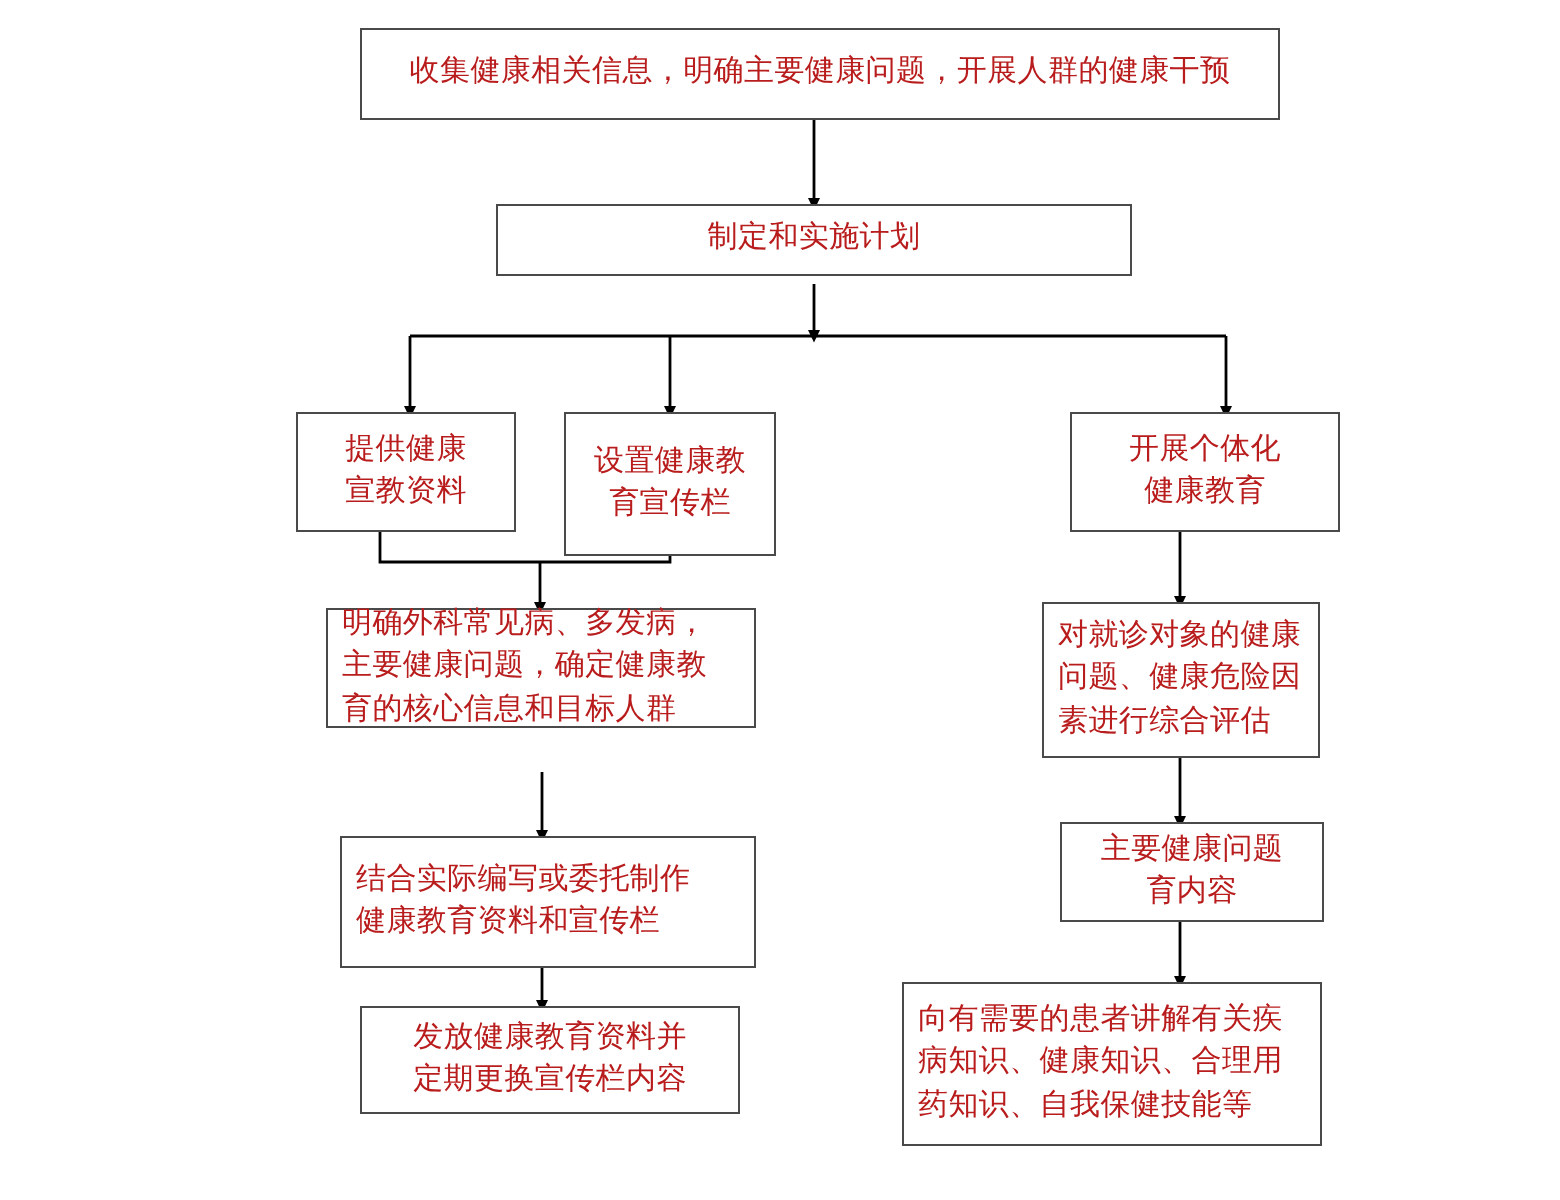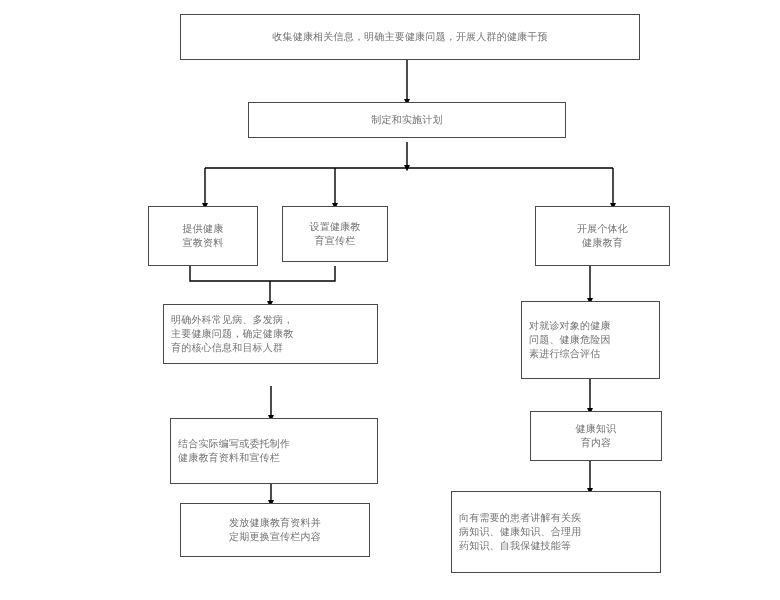--- a/index.html
+++ b/index.html
@@ -30,22 +30,22 @@
     position: absolute;
     box-sizing: border-box;
     background: #ffffff;
     border: 1px solid #4a4a4a;
     display: flex;
     align-items: center;
     justify-content: center;
     text-align: center;
   }
   .node-text {
-    color: #737373;
-    font-size: 10px;
+    color: #b91c1c;
+    font-size: 15px;
     line-height: 1.42;
     letter-spacing: 0.2px;
     padding: 0 7px;
     white-space: pre-line;
     font-family: "Liberation Serif", "DejaVu Serif", serif;
   }
   .node-text.single {
     white-space: nowrap;
   }
   .just-left {
@@ -87,21 +87,21 @@
       <div class="node-box" style="left: 180px; top: 14px; width: 460px; height: 46px;">
         <div class="node-text single">收集健康相关信息，明确主要健康问题，开展人群的健康干预</div>
       </div>
       <div class="node-box" style="left: 248px; top: 102px; width: 318px; height: 36px;">
         <div class="node-text single">制定和实施计划</div>
       </div>
       <div class="node-box" style="left: 148px; top: 206px; width: 110px; height: 60px;">
         <div class="node-text">提供健康
 宣教资料</div>
       </div>
-      <div class="node-box" style="left: 282px; top: 206px; width: 106px; height: 56px;">
+      <div class="node-box" style="left: 282px; top: 206px; width: 106px; height: 72px;">
         <div class="node-text">设置健康教
 育宣传栏</div>
       </div>
       <div class="node-box" style="left: 535px; top: 206px; width: 135px; height: 60px;">
         <div class="node-text">开展个体化
 健康教育</div>
       </div>
       <div class="node-box just-left" style="left: 163px; top: 304px; width: 215px; height: 60px;">
         <div class="node-text">明确外科常见病、多发病，
 主要健康问题，确定健康教
@@ -110,21 +110,21 @@
       <div class="node-box just-left" style="left: 521px; top: 301px; width: 139px; height: 78px;">
         <div class="node-text">对就诊对象的健康
 问题、健康危险因
 素进行综合评估</div>
       </div>
       <div class="node-box just-left" style="left: 170px; top: 418px; width: 208px; height: 66px;">
         <div class="node-text">结合实际编写或委托制作
 健康教育资料和宣传栏</div>
       </div>
       <div class="node-box" style="left: 530px; top: 411px; width: 132px; height: 50px;">
-        <div class="node-text">健康知识
+        <div class="node-text">主要健康问题
 育内容</div>
       </div>
       <div class="node-box" style="left: 180px; top: 503px; width: 190px; height: 54px;">
         <div class="node-text">发放健康教育资料并
 定期更换宣传栏内容</div>
       </div>
       <div class="node-box just-left" style="left: 451px; top: 491px; width: 210px; height: 82px;">
         <div class="node-text">向有需要的患者讲解有关疾
 病知识、健康知识、合理用
 药知识、自我保健技能等</div>

